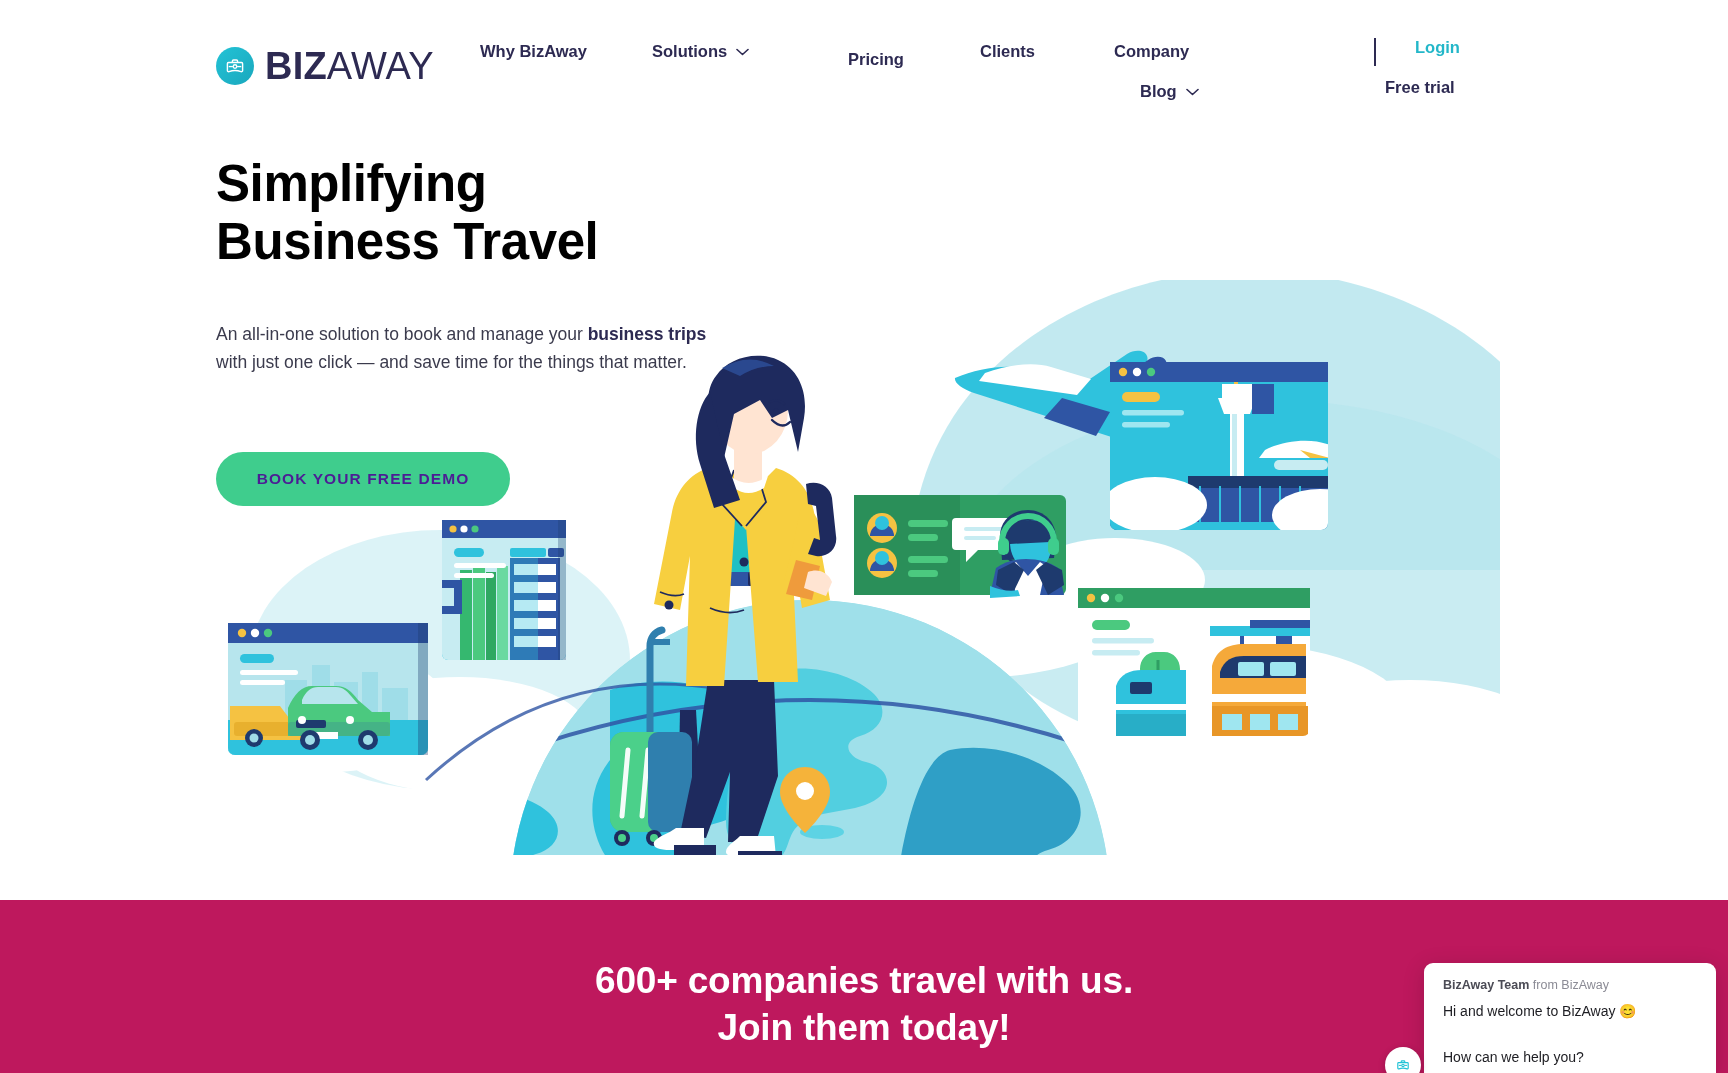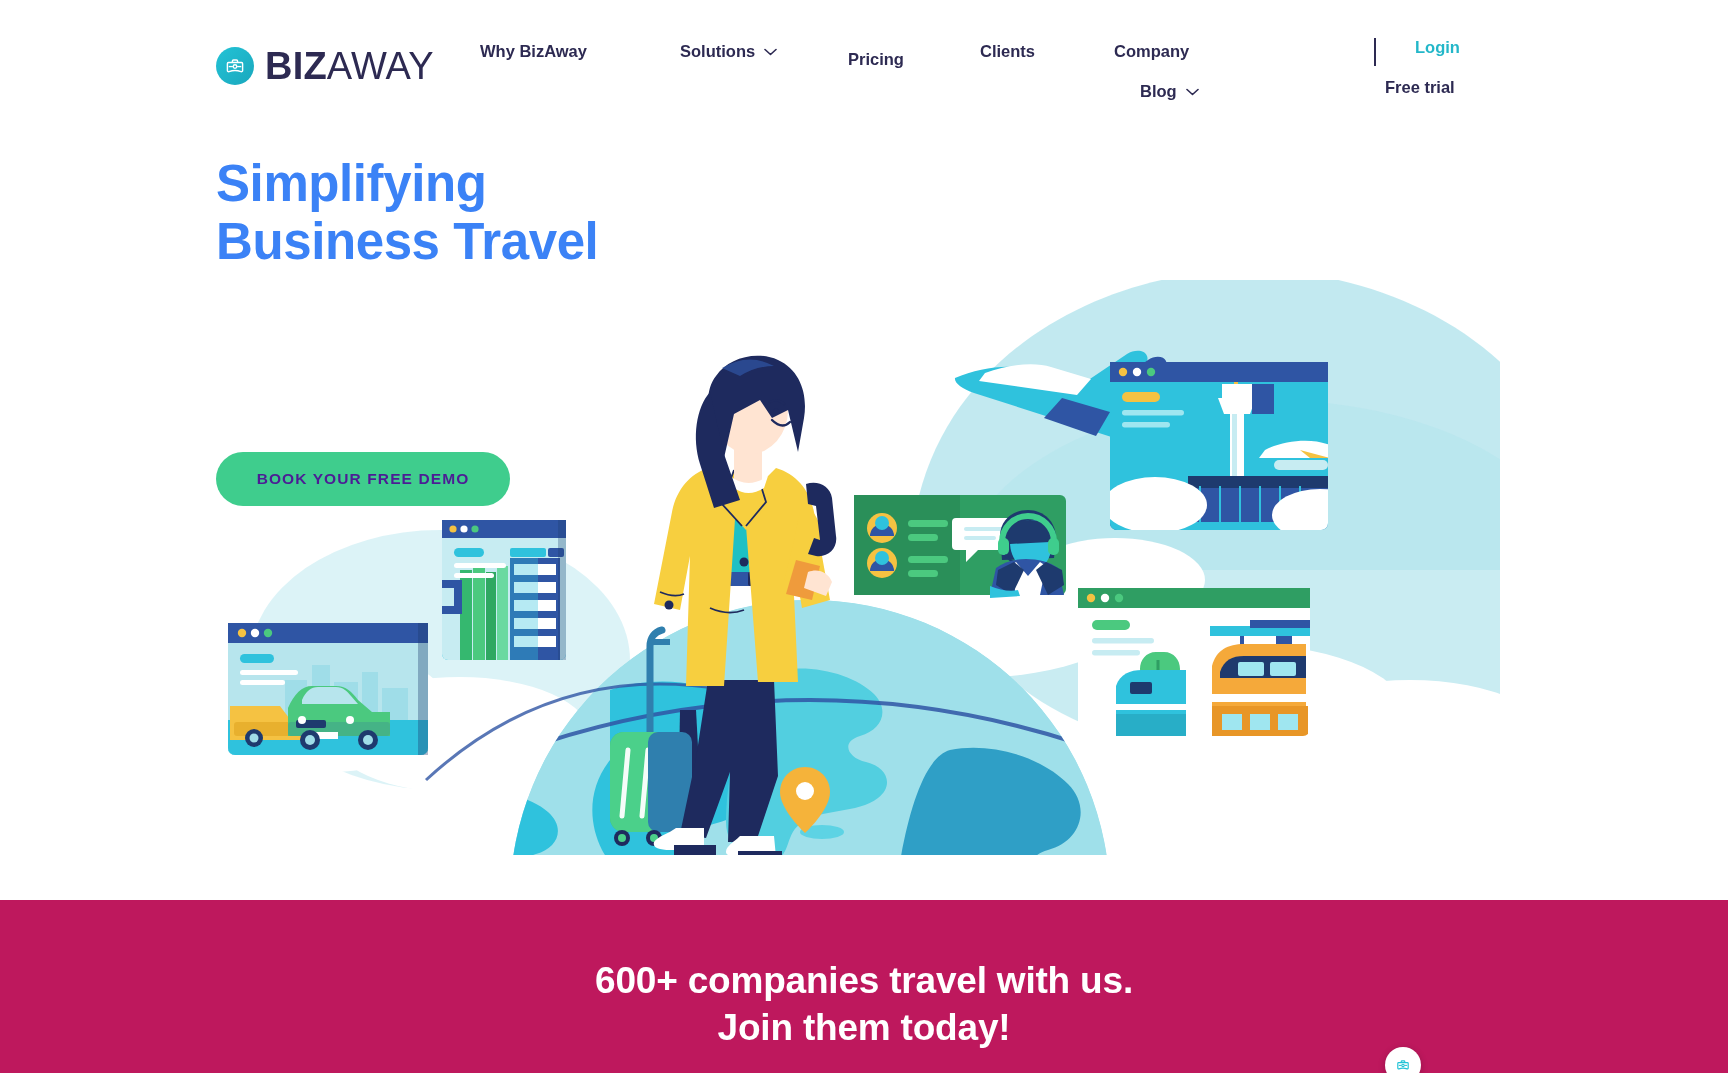--- a/index.html
+++ b/index.html
@@ -43,21 +43,21 @@
     font-size: 16.5px; font-weight: 700; color: #23b7c9; cursor: pointer; white-space: nowrap;
   }
   .freetrial-link {
     position: absolute; left: 1385px; top: 78px;
     font-size: 16.5px; font-weight: 700; color: #2d2a52; cursor: pointer; white-space: nowrap;
   }
 
   
   .hero-title {
     position: absolute; left: 216px; top: 155px;
-    font-size: 51px; font-weight: 700; line-height: 1.14; color: #3b82f6;
+    font-size: 51px; font-weight: 700; line-height: 1.14; color: #000000;
     letter-spacing: -0.4px; white-space: pre-line;
   }
   .hero-sub {
     position: absolute; left: 216px; top: 320px; width: 500px;
     font-size: 17.5px; line-height: 1.62; color: #3b3b4d; font-weight: 400;
   }
   .hero-sub b { font-weight: 700; color: #2d2a52; }
   .cta-btn {
     position: absolute; left: 216px; top: 452px;
     width: 294px; height: 54px; border: none; border-radius: 27px;
@@ -136,21 +136,21 @@
           <circle cx="20" cy="20.6" r="1.9" fill="none" stroke="#ffffff" stroke-width="1.4"></circle>
         </svg>
       </span>
       <span class="logo-text"><span class="biz">BIZ</span><span class="away">AWAY</span></span>
     </div>
 
     <nav class="nav">
       <div class="nav-item" style="left:0px; top:6px;">
         <span>Why BizAway</span>
       </div>
-      <div class="nav-item" style="left:200px; top:6px;">
+      <div class="nav-item" style="left:172px; top:6px;">
         <span>Solutions</span>
         <span class="chev">
           <svg viewBox="0 0 13 8">
               <path d="M1 1.5L6.5 6.5L12 1.5" fill="none" stroke="#2d2a52" stroke-width="1.6" stroke-linecap="round" stroke-linejoin="round"></path>
             </svg>
         </span>
       </div>
       <div class="nav-item" style="left:368px; top:14px;">
         <span>Pricing</span>
       </div>
@@ -505,28 +505,34 @@
         <circle cx="566" cy="131" r="2.6" fill="#1e2a5e"></circle>
       </g>
 
       <path d="M210 575 q230-170 500-120 q250 46 580 120z" fill="#2fc2dd" opacity=".0"></path>
     </svg>
   </div>
 
   <h1 class="hero-title">Simplifying
 Business Travel</h1>
 
+  <p class="hero-sub"><span>An all-in-one solution to book and manage your </span><b>business trips</b><span> with just one click — and save time for the things that matter.</span></p>
 
   <button class="cta-btn">BOOK YOUR FREE DEMO</button>
 
   <section class="blue-band">
     <div class="band-title">600+ companies travel with us.
 Join them today!</div>
   </section>
 
+  <div class="chat-widget">
+    <div class="chat-from"><b>BizAway Team</b><span> from BizAway</span></div>
+    <div class="chat-msg1">Hi and welcome to BizAway 😊</div>
+    <div class="chat-msg2">How can we help you?</div>
+  </div>
   <div class="chat-avatar">
     <span>
       <svg width="26" height="26" viewBox="0 0 40 40">
         <circle cx="20" cy="20" r="19" fill="#ffffff"></circle>
         <path d="M12 17.5c0-.6.5-1.1 1.1-1.1h13.8c.6 0 1.1.5 1.1 1.1v7.2c0 .9-.9 1.5-1.7 1.2-2.2-.8-4.4-1.2-6.3-1.2s-4.1.4-6.3 1.2c-.8.3-1.7-.3-1.7-1.2z" fill="none" stroke="#22c3d6" stroke-width="1.8" stroke-linejoin="round"></path>
         <path d="M17.3 16.4v-1.6c0-.6.5-1.1 1.1-1.1h3.2c.6 0 1.1.5 1.1 1.1v1.6" fill="none" stroke="#22c3d6" stroke-width="1.8" stroke-linejoin="round"></path>
         <line x1="13.6" y1="20.6" x2="17.8" y2="20.6" stroke="#22c3d6" stroke-width="1.6"></line>
         <line x1="22.2" y1="20.6" x2="26.4" y2="20.6" stroke="#22c3d6" stroke-width="1.6"></line>
         <circle cx="20" cy="20.6" r="1.9" fill="none" stroke="#22c3d6" stroke-width="1.6"></circle>
       </svg>

